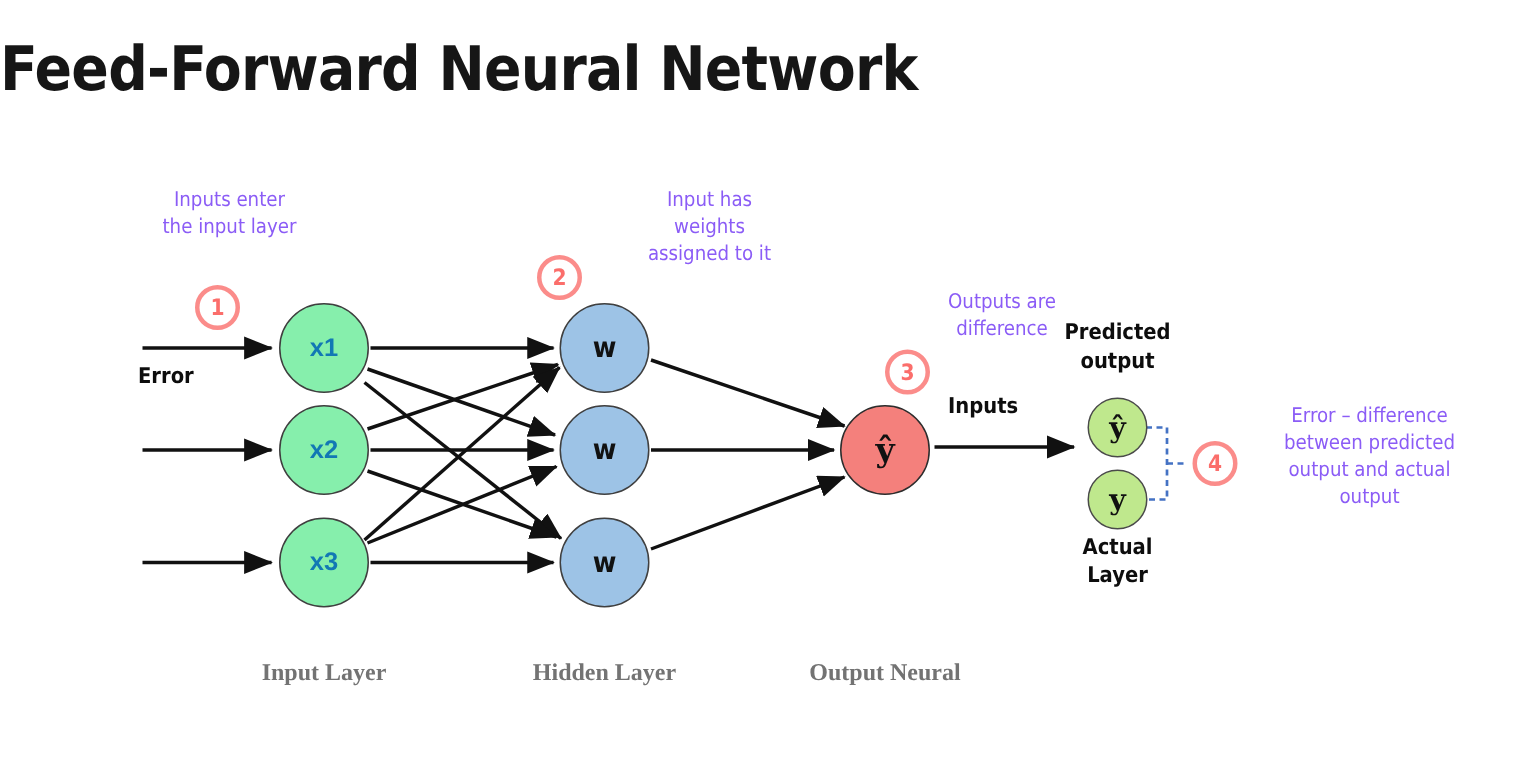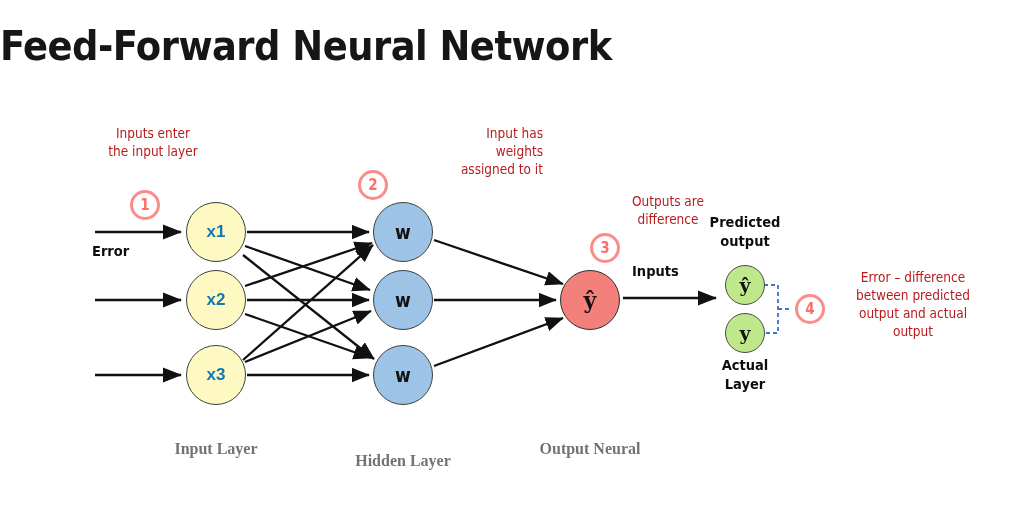--- a/index.html
+++ b/index.html
@@ -16,41 +16,41 @@
 
   
   #title{
     left:0;top:22px;width:1024px;text-align:left;
     font-size:41px;font-weight:bold;letter-spacing:-0.5px;
     font-family:"DejaVu Sans Condensed","Liberation Sans", sans-serif;
   }
 
   
   .note{
-    font-size:13.5px;line-height:18px;color:#b91c1c;
+    font-size:13.5px;line-height:18px;color:#8b5cf6;
     font-family:"DejaVu Sans Condensed","Liberation Sans", sans-serif;
   }
   
   .blabel{
     font-size:14.5px;font-weight:bold;line-height:19px;color:#0d0d0d;
     font-family:"DejaVu Sans Condensed","Liberation Sans", sans-serif;
   }
   .layerlabel{
     font-size:16px;font-weight:bold;color:#737373;
     font-family:Liberation Serif, serif;
   }
 
   
   .node{
     position:absolute;border-radius:50%;
     display:flex;align-items:center;justify-content:center;
     box-sizing:border-box;
   }
   .node-in{
-    width:60px;height:60px;background:#fef9c3;border:1.6px solid #3f3f3f;
+    width:60px;height:60px;background:#86efac;border:1.6px solid #3f3f3f;
   }
   .node-in .lbl{font-size:17px;font-weight:bold;color:#1278b4;
     font-family:"Liberation Sans", sans-serif;}
   .node-hid{
     width:60px;height:60px;background:#9DC3E6;border:1.6px solid #3f3f3f;
   }
   .node-hid .lbl{font-size:19px;font-weight:bold;color:#111;
     font-family:"DejaVu Sans Condensed","Liberation Sans", sans-serif;}
   .node-out{
     width:60px;height:60px;background:#F4807C;border:1.6px solid #2d2d2d;
@@ -120,21 +120,21 @@
     <path d="M764,285 L778,285 L778,333 L764,333"></path>
     <line x1="778" y1="309" x2="792" y2="309"></line>
   </g>
 </svg>
 
 <div class="txt" id="title">Feed-Forward Neural Network</div>
 
 <div class="txt note" style="left: 78px; top: 124px; width: 150px; text-align: center; white-space: pre-line;">Inputs enter
 the input layer</div>
 
-<div class="txt note" style="left: 403px; top: 124px; width: 140px; text-align: right; white-space: pre-line;">Input has
+<div class="txt note" style="left: 403px; top: 124px; width: 140px; text-align: center; white-space: pre-line;">Input has
 weights
 assigned to it</div>
 
 <div class="txt note" style="left: 610px; top: 192px; width: 116px; text-align: center; white-space: pre-line;">Outputs are
 difference</div>
 
 <div class="txt note" style="left: 830px; top: 268px; width: 166px; text-align: center; white-space: pre-line;">Error – difference
 between predicted
 output and actual
 output</div>
@@ -187,14 +187,14 @@
 
 <div class="txt blabel" style="left:632px;top:262px;">Inputs</div>
 
 <div class="txt blabel" style="left: 700px; top: 213px; width: 90px; text-align: center; white-space: pre-line;">Predicted
 output</div>
 
 <div class="txt blabel" style="left: 700px; top: 356px; width: 90px; text-align: center; white-space: pre-line;">Actual
 Layer</div>
 
 <div class="txt layerlabel" style="left:156px;top:440px;width:120px;text-align:center;">Input Layer</div>
-<div class="txt layerlabel" style="left:340px;top:440px;width:126px;text-align:center;margin-top:12px;">Hidden Layer</div>
+<div class="txt layerlabel" style="left:340px;top:440px;width:126px;text-align:center;">Hidden Layer</div>
 <div class="txt layerlabel" style="left:525px;top:440px;width:130px;text-align:center;">Output Neural</div>
 
 </body></html>

